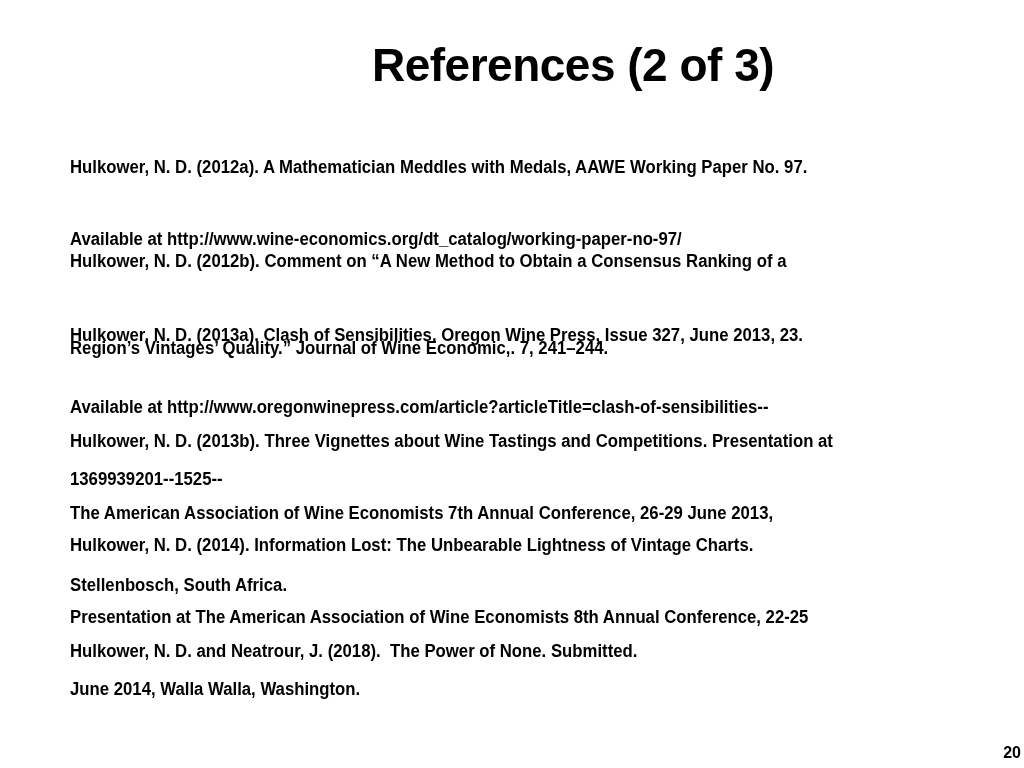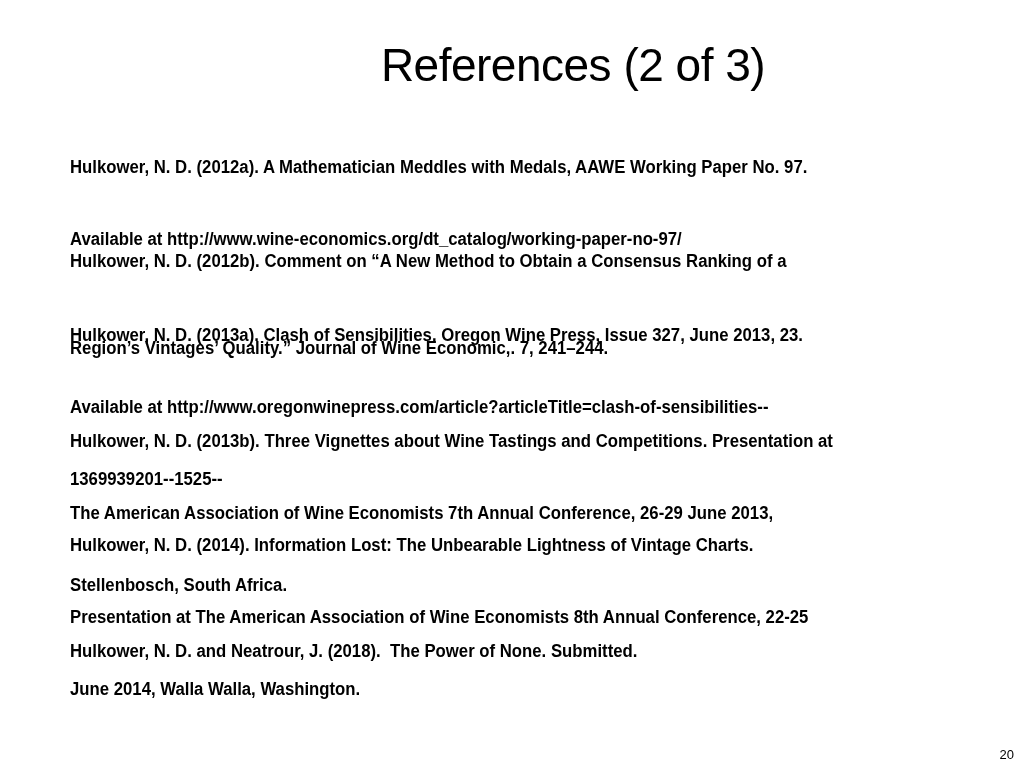--- a/index.html
+++ b/index.html
@@ -3,29 +3,29 @@
 <meta charset="utf-8">
 <style>
   html, body { margin: 0; padding: 0; }
   body {
     width: 1024px; height: 768px; background: #ffffff; position: relative; overflow: hidden;
     font-family: "Liberation Sans", sans-serif; color: #000;
   }
   .title {
     position: absolute; left: 0; right: 0; top: 38px;
     text-align: center; padding-left: 122px;
-    font-size: 46px; font-weight: normal; letter-spacing: -0.5px;
+    font-size: 46px; font-weight: bold; letter-spacing: -0.5px;
   }
   .refs { position: absolute; left: 70px; top: 107px; width: 920px; }
   .ref {
     font-size: 18px; font-weight: bold; line-height: 24px; margin: 0;
     position: absolute; left: 0; white-space: pre-wrap;
     transform: scaleX(0.93); transform-origin: left top; width: 990px;
   }
-  .page-num { position: absolute; right: 10px; bottom: 6px; font-size: 13px; font-weight: normal; }
+  .page-num { position: absolute; right: 3px; bottom: 6px; font-size: 16px; font-weight: bold; }
 </style>
 </head>
 <body>
 
 <div class="title">References (2 of 3)</div>
 
 <div class="refs">
   <div class="ref" style="top:0px">
     <div>Hulkower, N. D. (2012a). A Mathematician Meddles with Medals, AAWE Working Paper No. 97.</div>
     <div>Available at http://www.wine-economics.org/dt_catalog/working-paper-no-97/</div>

